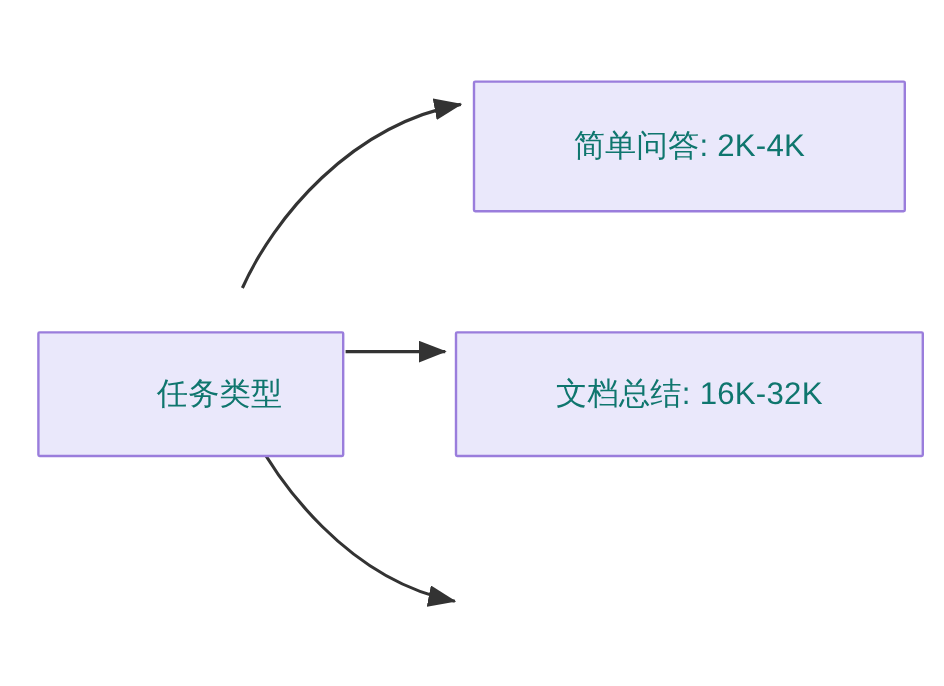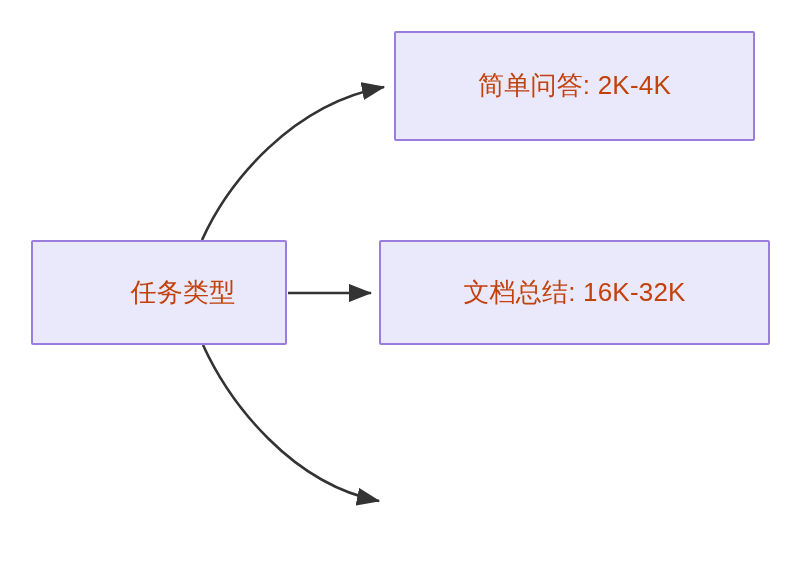--- a/index.html
+++ b/index.html
@@ -28,25 +28,26 @@
   }
   .node {
     position: absolute;
     box-sizing: border-box;
     background: #eae8fb;
     border: 2px solid #9a7ddc;
     border-radius: 2px;
     display: flex;
     align-items: center;
     justify-content: center;
-    color: #c2410c;
+    color: #0f766e;
     font-size: 26px;
     line-height: 1.2;
     letter-spacing: 0.2px;
     white-space: nowrap;
+    margin-top: 36px;
   }
   .node-label {
     display: block;
   }
   #node-root {
     left: 31px;
     top: 240px;
     width: 256px;
     height: 105px;
     padding-left: 48px;

